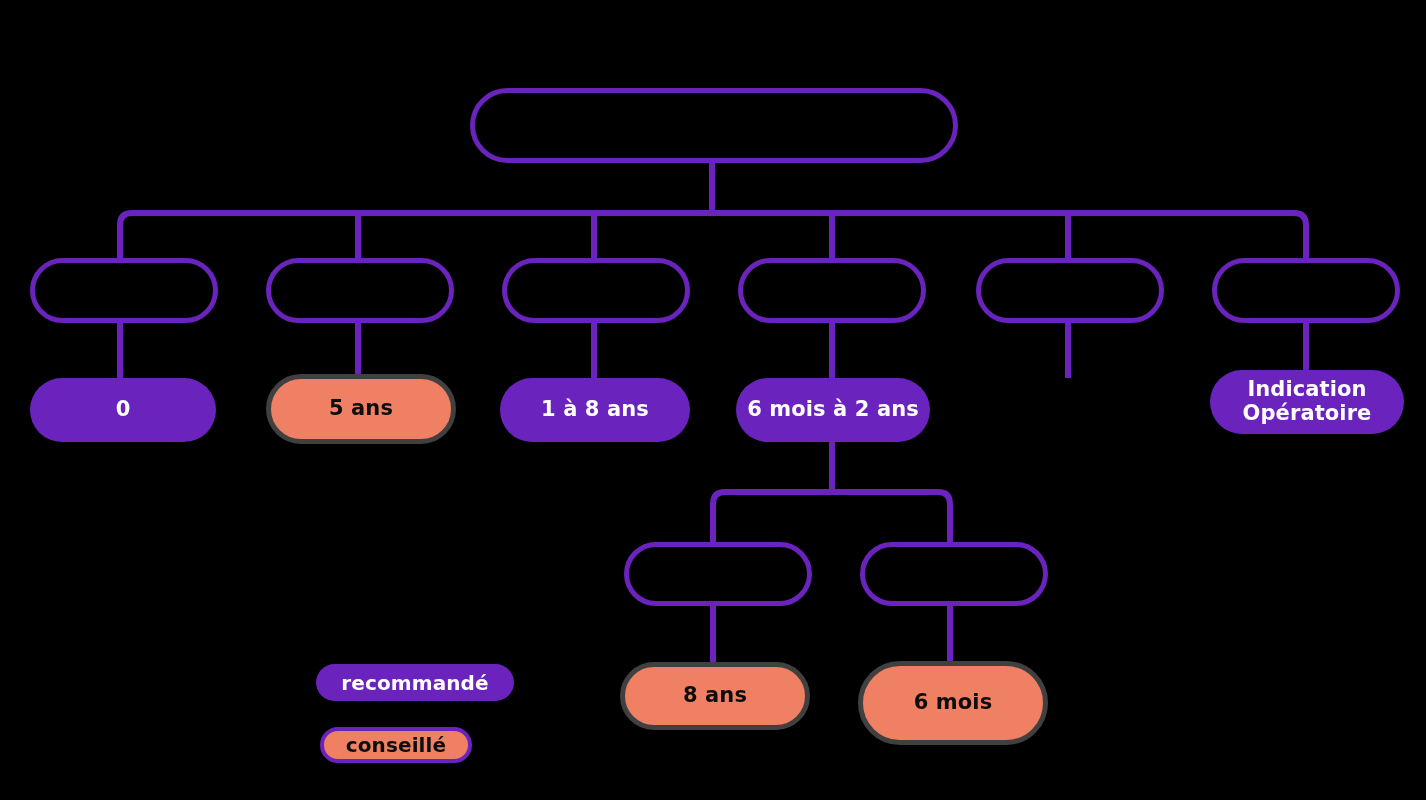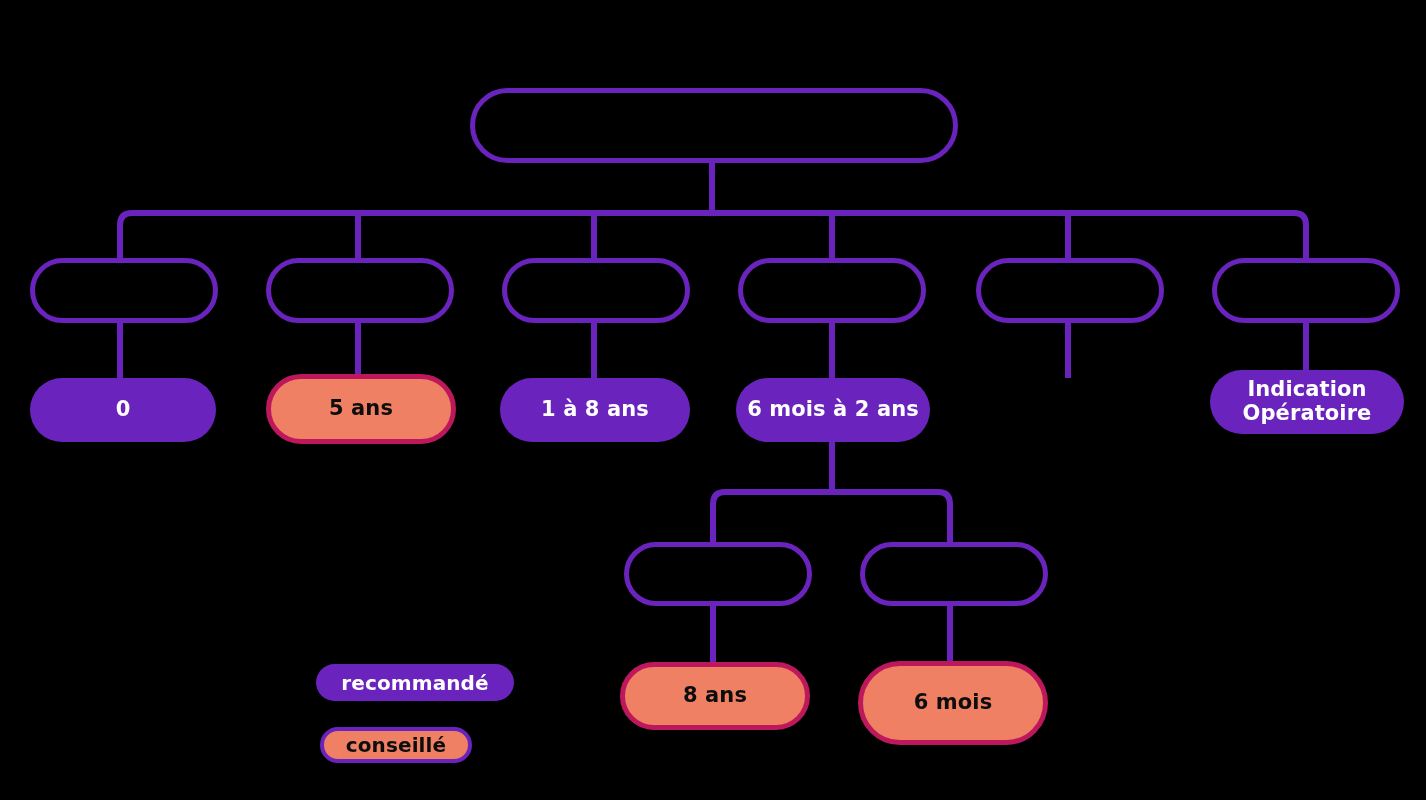--- a/index.html
+++ b/index.html
@@ -45,21 +45,21 @@
   .node.purple {
     background: #6a24bd;
     border: 0;
     border-radius: 999px;
     color: #ffffff;
     font-size: 21px;
   }
   
   .node.salmon {
     background: #f08063;
-    border: 5px solid #be185d;
+    border: 5px solid #404040;
     border-radius: 999px;
     color: #0d0d0d;
     font-size: 21px;
   }
   .legend-pill {
     position: absolute;
     box-sizing: border-box;
     display: flex;
     align-items: center;
     justify-content: center;

